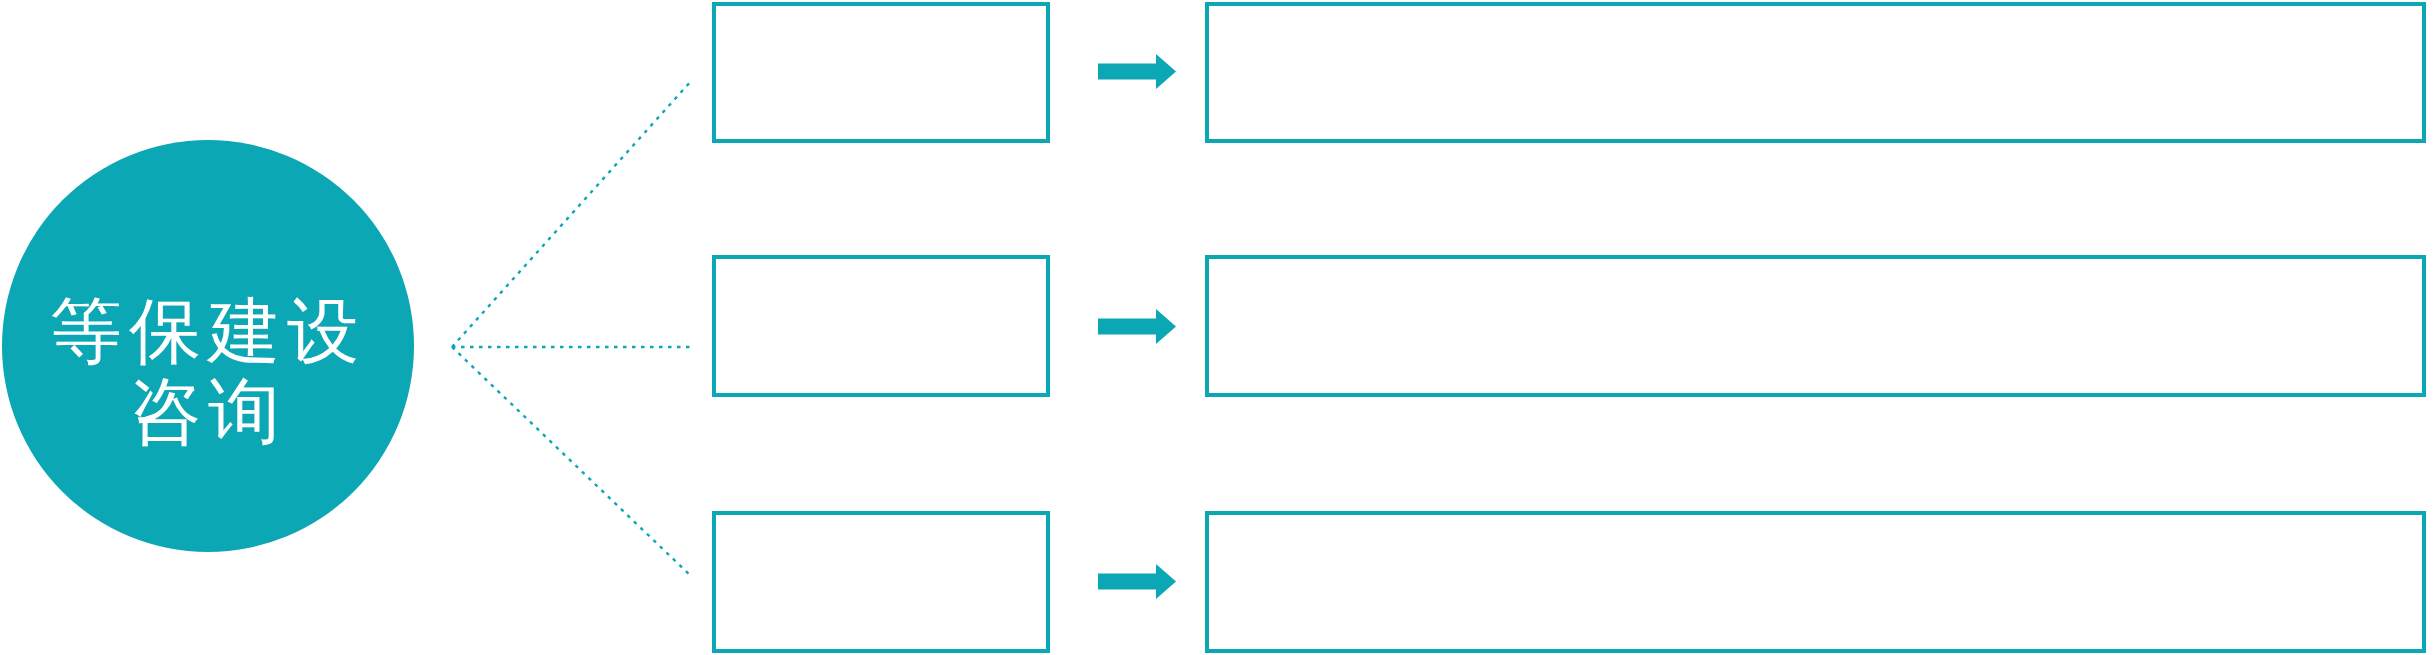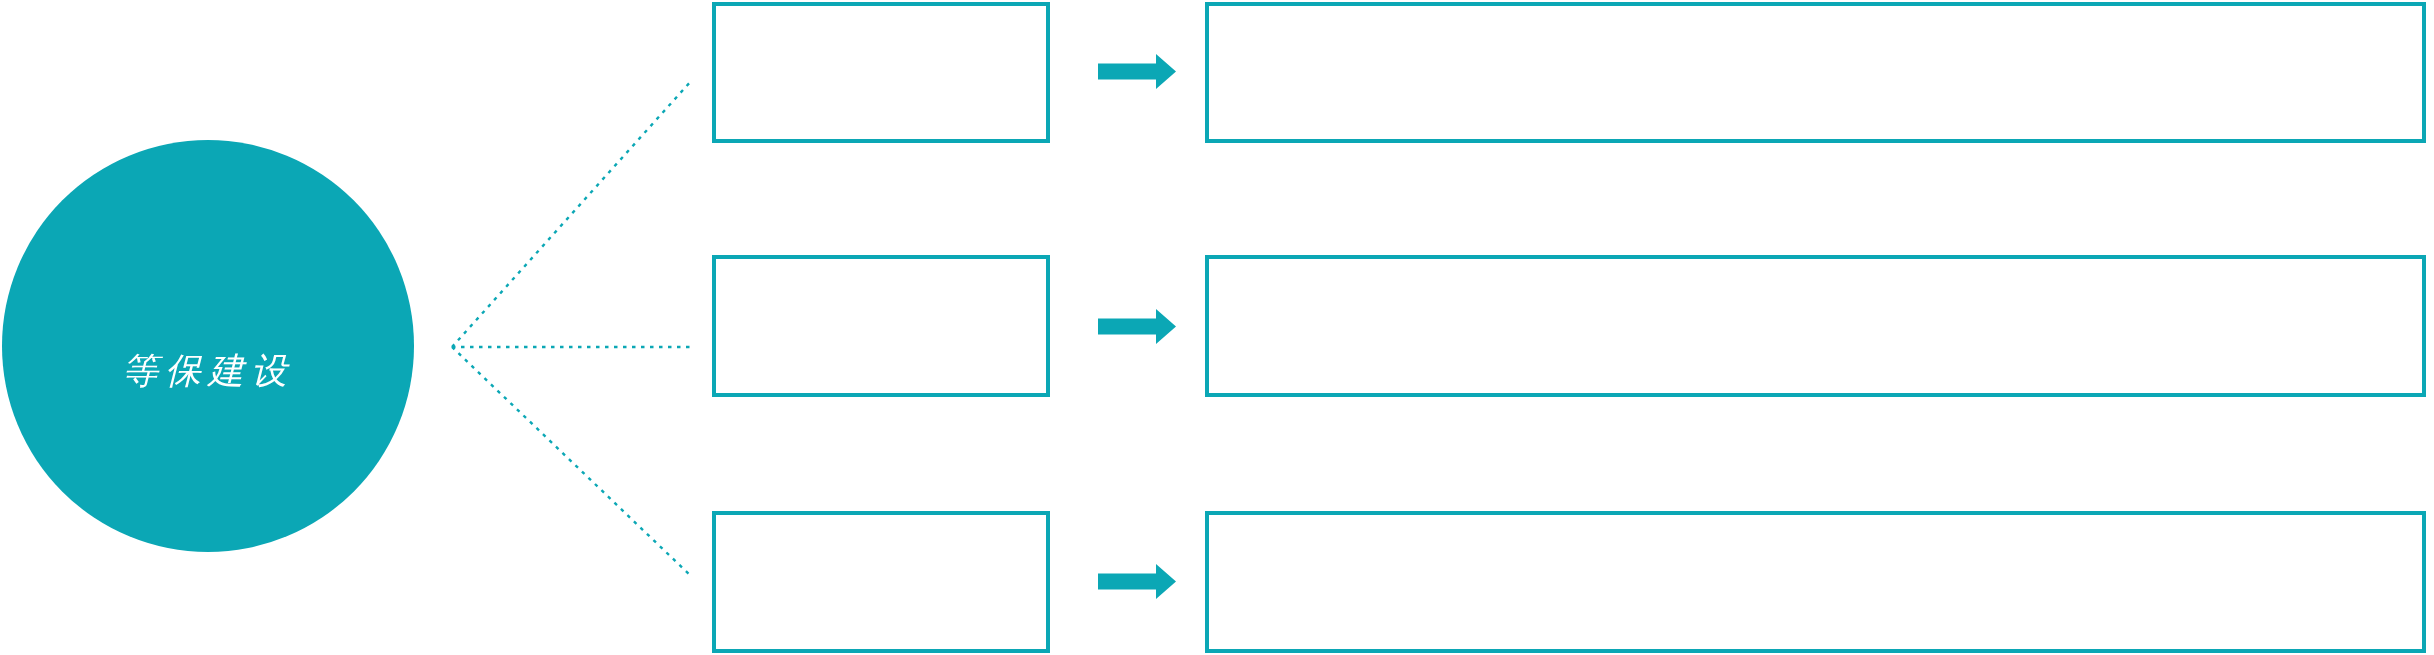--- a/index.html
+++ b/index.html
@@ -27,28 +27,27 @@
     width: 412px;
     height: 412px;
     border-radius: 50%;
     background: var(--accent);
     display: flex;
     align-items: center;
     justify-content: center;
   }
   .hub-label {
     color: var(--hub-text);
-    font-size: 36px;
+    font-size: 72px;
     font-weight: 300;
     letter-spacing: 7px;
     line-height: 80px;
     text-align: center;
     transform: translateY(25px);
     white-space: nowrap;
-    font-style: italic;
   }
   .connectors {
     position: absolute;
     left: 0;
     top: 0;
     width: 2434px;
     height: 655px;
     pointer-events: none;
   }
   .connectors line {
@@ -84,20 +83,21 @@
   .arrow-icon polygon { fill: var(--accent); }
 </style>
 </head>
 <body>
 
 <div class="canvas">
 
   <div class="hub-circle">
     <div class="hub-label">
       <span>等保建设</span><br>
+      <span>咨询</span>
     </div>
   </div>
 
   <svg class="connectors" viewBox="0 0 2434 655">
     <line x1="452" y1="347" x2="692" y2="80"></line>
     <line x1="452" y1="347" x2="692" y2="347"></line>
     <line x1="452" y1="347" x2="692" y2="577"></line>
   </svg>
 
   <div class="row row-1">

